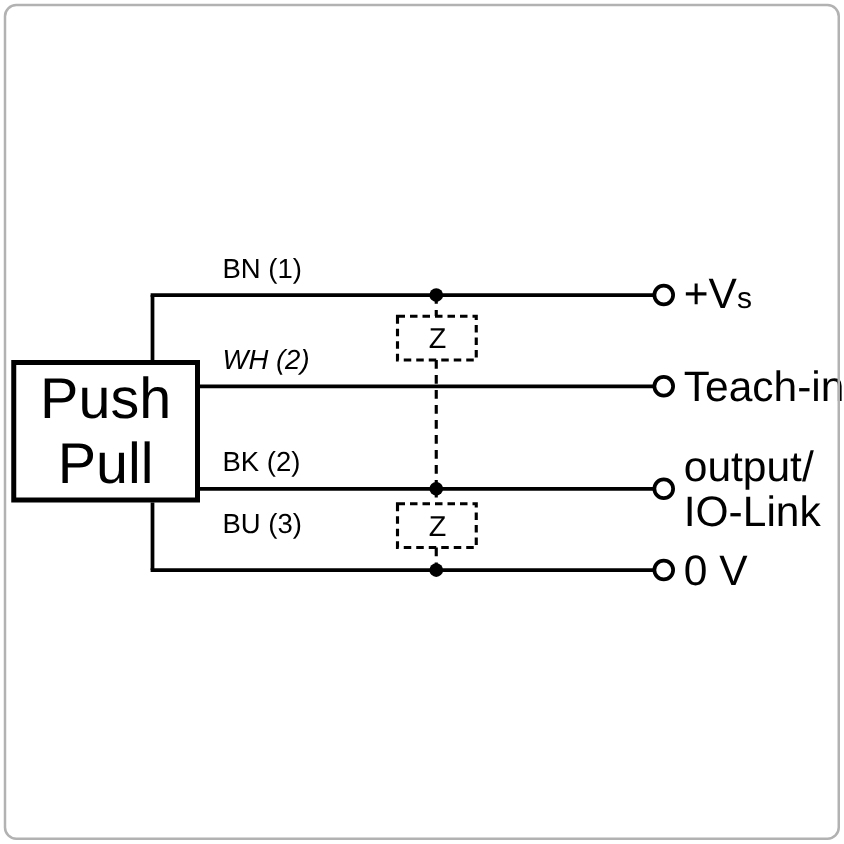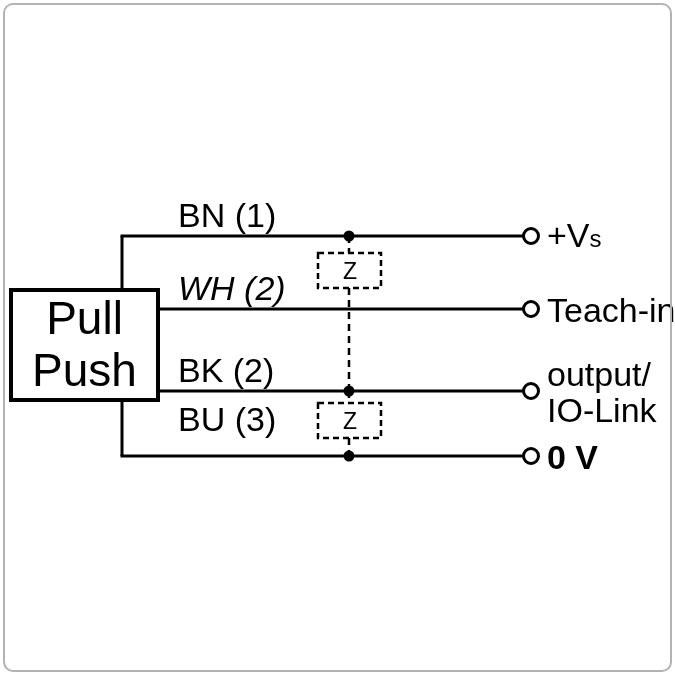--- a/index.html
+++ b/index.html
@@ -32,40 +32,40 @@
     border: 4px solid #000;
     background: #fff;
     display: flex; flex-direction: column;
     align-items: center; justify-content: center;
     font-size: 46px; line-height: 1.12;
     letter-spacing: 0px;
   }
   .wire-label {
     position: absolute;
     left: 178px;
-    font-size: 34px;
+    font-size: 22px;
     line-height: 38px;
     white-space: nowrap;
   }
   .wire-label.bn { top: 196px; }
   .wire-label.wh { top: 269px; font-style: italic; }
   .wire-label.bk { top: 351px; }
   .wire-label.bu { top: 400px; }
   .terminal-label {
     position: absolute;
     left: 547px;
     font-size: 34px;
     line-height: 36px;
     transform: translateY(-50%);
     white-space: nowrap;
   }
   .terminal-label.vs { top: 237px; }
   .terminal-label.teach { top: 310px; }
   .terminal-label.output { top: 392px; }
-  .terminal-label.zero { top: 457px; font-weight: bold; }
+  .terminal-label.zero { top: 457px; }
   .sub { font-size: 24px; }
   .z-label {
     position: absolute;
     font-size: 23px;
     transform: translate(-50%, -50%);
   }
   .z-label.z1 { left: 350px; top: 271px; }
   .z-label.z2 { left: 350px; top: 421px; }
 </style>
 </head>
@@ -93,22 +93,22 @@
     <circle cx="349" cy="391" r="5.5" fill="#000"></circle>
     <circle cx="349" cy="456" r="5.5" fill="#000"></circle>
 
     <circle cx="531" cy="236" r="7.5" fill="#fff" stroke="#000" stroke-width="3"></circle>
     <circle cx="531" cy="309" r="7.5" fill="#fff" stroke="#000" stroke-width="3"></circle>
     <circle cx="531" cy="391" r="7.5" fill="#fff" stroke="#000" stroke-width="3"></circle>
     <circle cx="531" cy="456" r="7.5" fill="#fff" stroke="#000" stroke-width="3"></circle>
   </svg>
 
   <div class="device-box">
+    <div>Push</div>
     <div>Pull</div>
-    <div>Push</div>
   </div>
 
   <div class="wire-label bn">BN (1)</div>
   <div class="wire-label wh">WH (2)</div>
   <div class="wire-label bk">BK (2)</div>
   <div class="wire-label bu">BU (3)</div>
 
   <div class="z-label z1">Z</div>
   <div class="z-label z2">Z</div>
 

